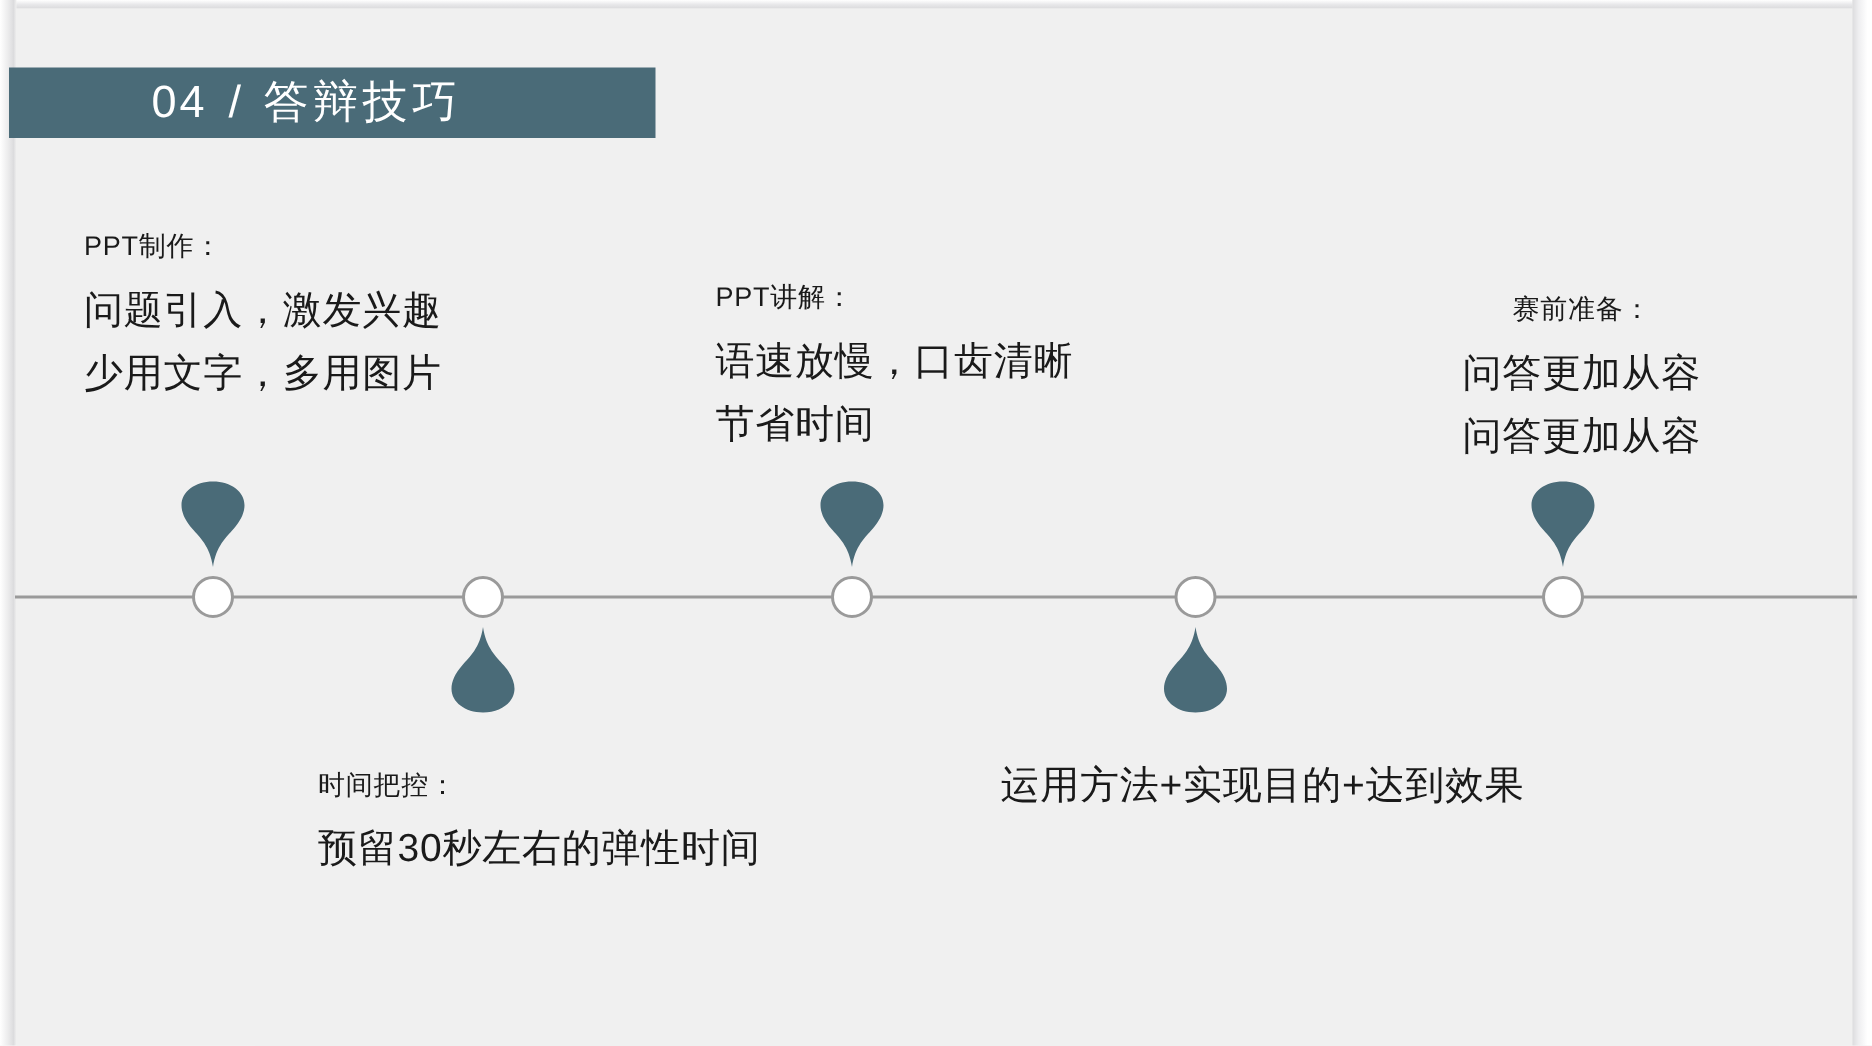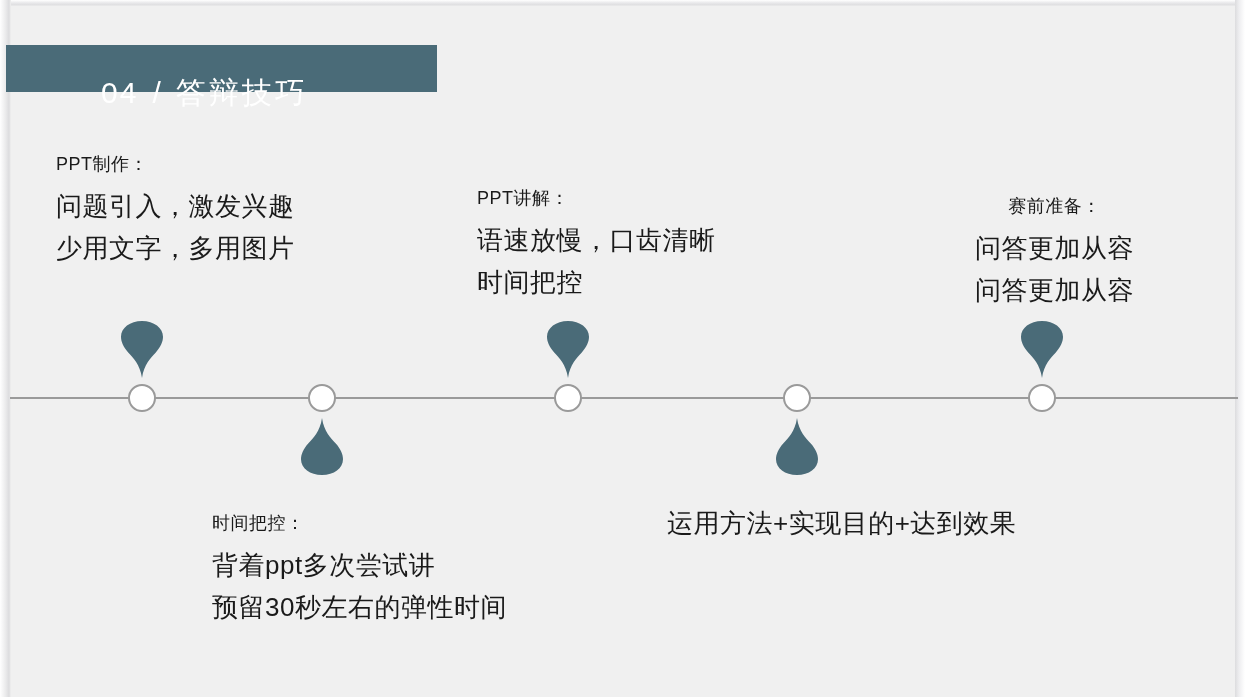--- a/index.html
+++ b/index.html
@@ -58,21 +58,20 @@
   #header-title {
     position: absolute;
     left: 101px;
     top: 49px;
     color: #ffffff;
     font-size: 30px;
     font-weight: 400;
     letter-spacing: 1px;
     white-space: nowrap;
     line-height: 40px;
-    margin-top: 24px;
   }
   #header-title .num { letter-spacing: 2px; }
   #header-title .sep { padding: 0 14px; }
   #header-title .label { letter-spacing: 3px; }
 
   
   #timeline-line {
     position: absolute;
     left: 10px;
     top: 397px;
@@ -175,27 +174,26 @@
     </div>
 
   <div id="text-blocks">
       <div class="text-block" style="left: 56px; top: 143px;">
         <div class="tb-title">PPT制作：</div>
         <div class="tb-line">问题引入，激发兴趣</div>
         <div class="tb-line">少用文字，多用图片</div>
       </div>
       <div class="text-block" style="left: 212px; top: 502px;">
         <div class="tb-title">时间把控：</div>
-        <div class="tb-line">背着ppt多次尝试讲</div>
         <div class="tb-line">预留30秒左右的弹性时间</div>
       </div>
       <div class="text-block" style="left: 477px; top: 177px;">
         <div class="tb-title">PPT讲解：</div>
         <div class="tb-line">语速放慢，口齿清晰</div>
-        <div class="tb-line">时间把控</div>
+        <div class="tb-line">节省时间</div>
       </div>
       <div class="text-block" style="left: 667px; top: 502px;">
         <div class="tb-line">运用方法+实现目的+达到效果</div>
       </div>
       <div class="text-block" style="left: 975px; top: 185px; text-align: center;">
         <div class="tb-title">赛前准备：</div>
         <div class="tb-line">问答更加从容</div>
         <div class="tb-line">问答更加从容</div>
       </div>
     </div>

